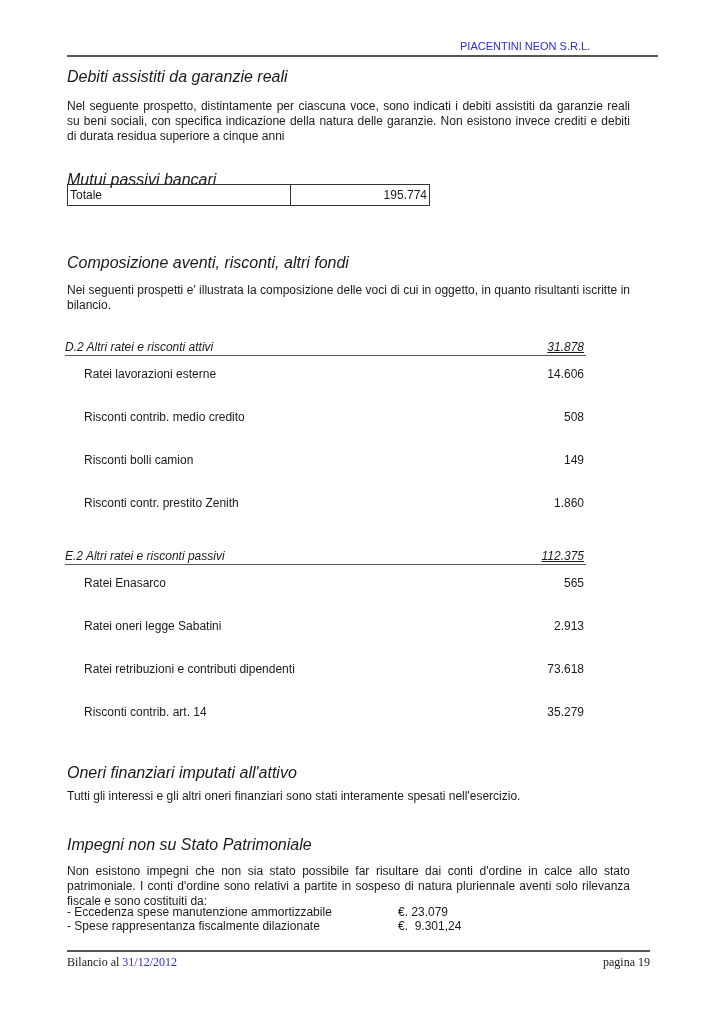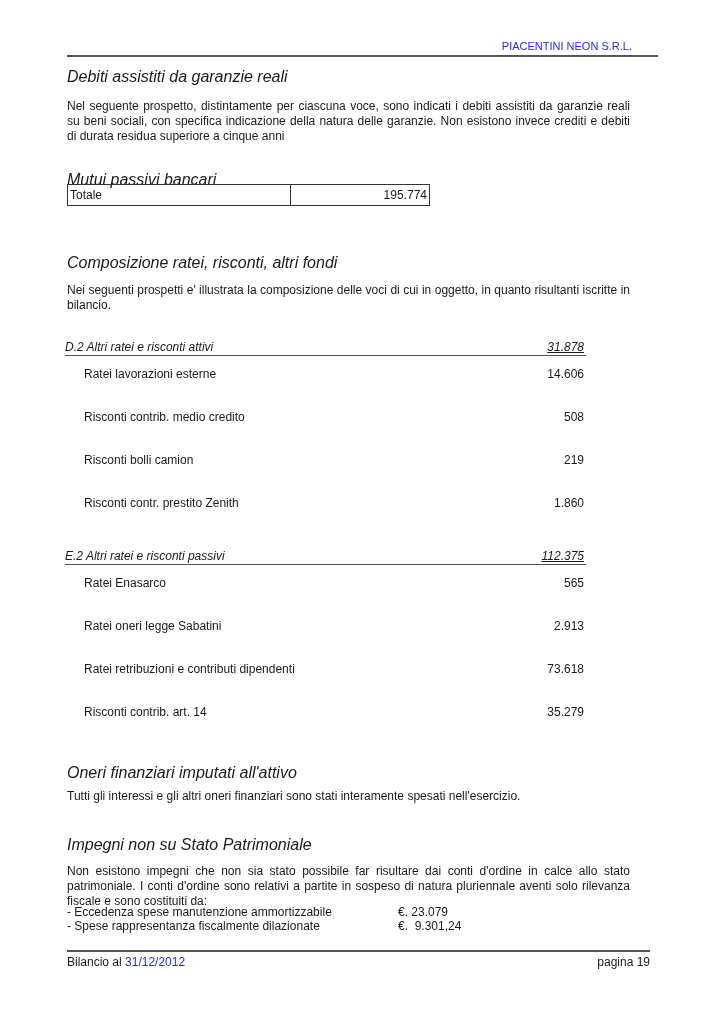--- a/index.html
+++ b/index.html
@@ -2,21 +2,21 @@
 <html><head>
   <meta charset="utf-8">
   <style>
     html, body { margin: 0; padding: 0; background: #ffffff; }
     body {
       width: 724px; height: 1024px; position: relative; overflow: hidden;
       font-family: "Liberation Sans", sans-serif; color: #1a1a1a; font-size: 12px;
     }
     .abs { position: absolute; }
     .header-title {
-      left: 460px; top: 40px; width: 172px; text-align: right;
+      left: 460px; top: 40px; width: 172px; 
       color: #2a2ae0; font-size: 11px;
     }
     .header-rule {
       left: 67px; top: 55px; width: 591px; height: 0;
       border-top: 2px solid #555;
     }
     .sec-title { font-weight: normal; font-style: italic; font-size: 16px; }
     .para { font-size: 12px; line-height: 15px; text-align: justify; }
     .tbl {
       left: 67px; top: 184px; border-collapse: collapse; font-size: 12px;
@@ -31,21 +31,21 @@
     }
     .grp-head .gv { position: absolute; right: 2px; top: 0; text-decoration: underline; }
     .grp-head .gl { position: absolute; left: 0; top: 0; }
     .item { left: 84px; width: 500px; font-size: 12px; height: 15px; }
     .item .il { position: absolute; left: 0; top: 0; }
     .item .iv { position: absolute; right: 0; top: 0; }
     .footer-rule {
       left: 67px; top: 950px; width: 583px; height: 0; border-top: 2px solid #555;
     }
     .footer {
-      font-family: Liberation Sans, sans-serif; font-size: 12px;
+      font-family: Liberation Serif, serif; font-size: 12px;
     }
     .footer .date { color: #2a2ae0; }
     .list-row { left: 67px; width: 420px; font-size: 12px; height: 15px; }
     .list-row .ll { position: absolute; left: 0; top: 0; }
     .list-row .lv { position: absolute; left: 331px; top: 0; white-space: pre; }
   </style>
 </head>
 <body>
 
 <div class="abs header-title">PIACENTINI NEON S.R.L.</div>
@@ -57,38 +57,38 @@
 <div class="abs sec-title" style="left:67px; top:171px;">Mutui passivi bancari</div>
 <table class="abs tbl">
   <tbody>
   <tr class="r2">
     <td class="lbl">Totale</td>
     <td class="val">195.774</td>
   </tr>
 </tbody>
   </table>
 
-<div class="abs sec-title" style="left:67px; top:254px;">Composizione ratei, risconti, altri fondi</div>
+<div class="abs sec-title" style="left:67px; top:254px;">Composizione aventi, risconti, altri fondi</div>
 <div class="abs para" style="left:67px; top:283px; width:563px;">Nei seguenti prospetti e' illustrata la composizione delle voci di cui in oggetto, in quanto risultanti iscritte in bilancio.</div>
 
 <div class="abs grp-head" style="top:340px;">
   <span class="gl">D.2  Altri ratei e risconti attivi</span>
   <span class="gv">31.878</span>
 </div>
 <div class="abs item" style="top:367px;">
   <span class="il">Ratei lavorazioni esterne</span>
   <span class="iv">14.606</span>
 </div>
 <div class="abs item" style="top:410px;">
   <span class="il">Risconti contrib. medio credito</span>
   <span class="iv">508</span>
 </div>
 <div class="abs item" style="top:453px;">
   <span class="il">Risconti bolli camion</span>
-  <span class="iv">219</span>
+  <span class="iv">149</span>
 </div>
 <div class="abs item" style="top:496px;">
   <span class="il">Risconti contr. prestito Zenith</span>
   <span class="iv">1.860</span>
 </div>
 
 <div class="abs grp-head" style="top:549px;">
   <span class="gl">E.2  Altri ratei e risconti passivi</span>
   <span class="gv">112.375</span>
 </div>

